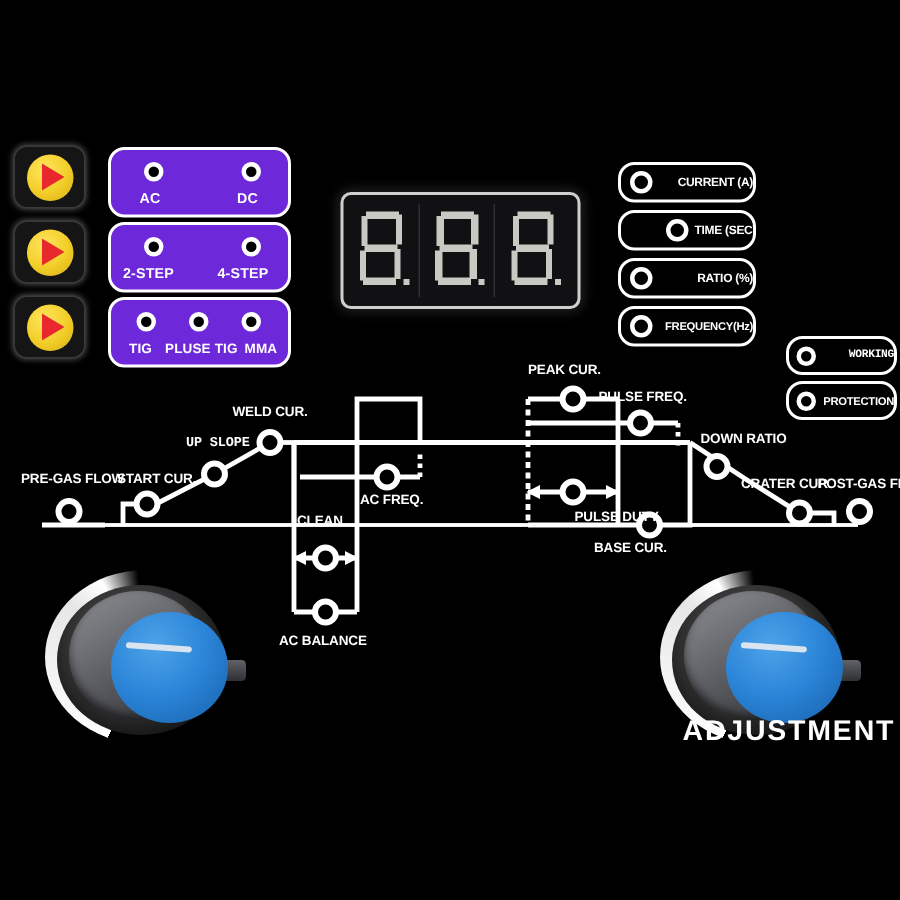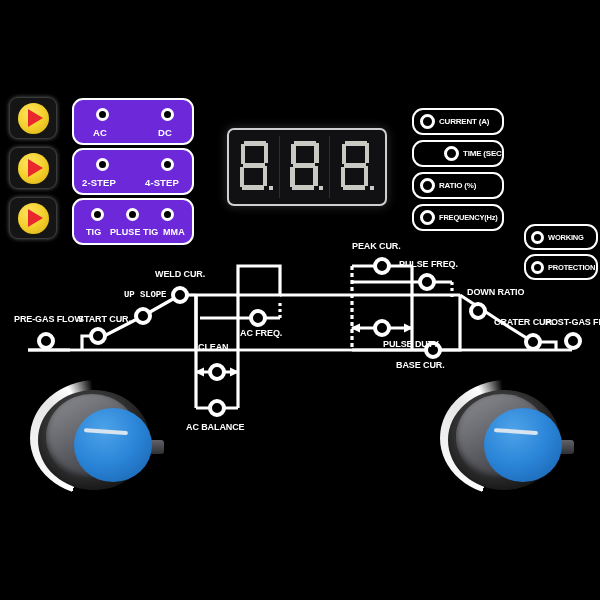--- a/index.html
+++ b/index.html
@@ -104,20 +104,21 @@
 
   
   .ind-box {
     position: absolute;
     background: #000000;
     border: 2.5px solid #ffffff;
     border-radius: 11px;
     box-sizing: border-box;
     display: flex;
     align-items: center;
+    justify-content: space-between;
   }
   .ind-led {
     width: 15px; height: 15px;
     border-radius: 50%;
     background: #000000;
     border: 3.5px solid #ffffff;
     box-sizing: border-box;
     margin-left: 6px;
     flex: none;
   }
@@ -302,21 +303,21 @@
       <div class="ind-led"></div>
       <div class="ind-txt">RATIO (%)</div>
     </div>
     <div class="ind-box" style="left:412px; top:204px; width:92px; height:27px;">
       <div class="ind-led"></div>
       <div class="ind-txt" style="font-size:7.5px;">FREQUENCY(Hz)</div>
     </div>
   </div>
 
   <div>
-    <div class="ind-box" style="left:524px; top:224px; width:74px; height:26px;">
+    <div class="ind-box" style="left:524px; top:224px; width:74px; height:26px;font-family:Liberation Mono, monospace;">
       <div class="ind-led" style="width:13px;height:13px;border-width:3px;margin-left:5px;"></div>
       <div class="ind-txt" style="font-size:7.5px;">WORKING</div>
     </div>
     <div class="ind-box" style="left:524px; top:254px; width:74px; height:26px;">
       <div class="ind-led" style="width:13px;height:13px;border-width:3px;margin-left:5px;"></div>
       <div class="ind-txt" style="font-size:7.5px;">PROTECTION</div>
     </div>
   </div>
 
   <div id="wave">
@@ -418,14 +419,15 @@
 
   <div class="knob-wrap" style="left:432px; top:378px;">
     <div class="knob-arc"></div>
     <div class="knob-shadow"></div>
     <div class="knob-body">
       <div class="knob-cap"></div>
       <div class="knob-face"></div>
     </div>
     <div class="knob-ptr"></div>
   </div>
+  <div class="knob-name" style="left:455px; top:477px;">ADJUSTMENT</div>
 
 </div>
 
 </body></html>

